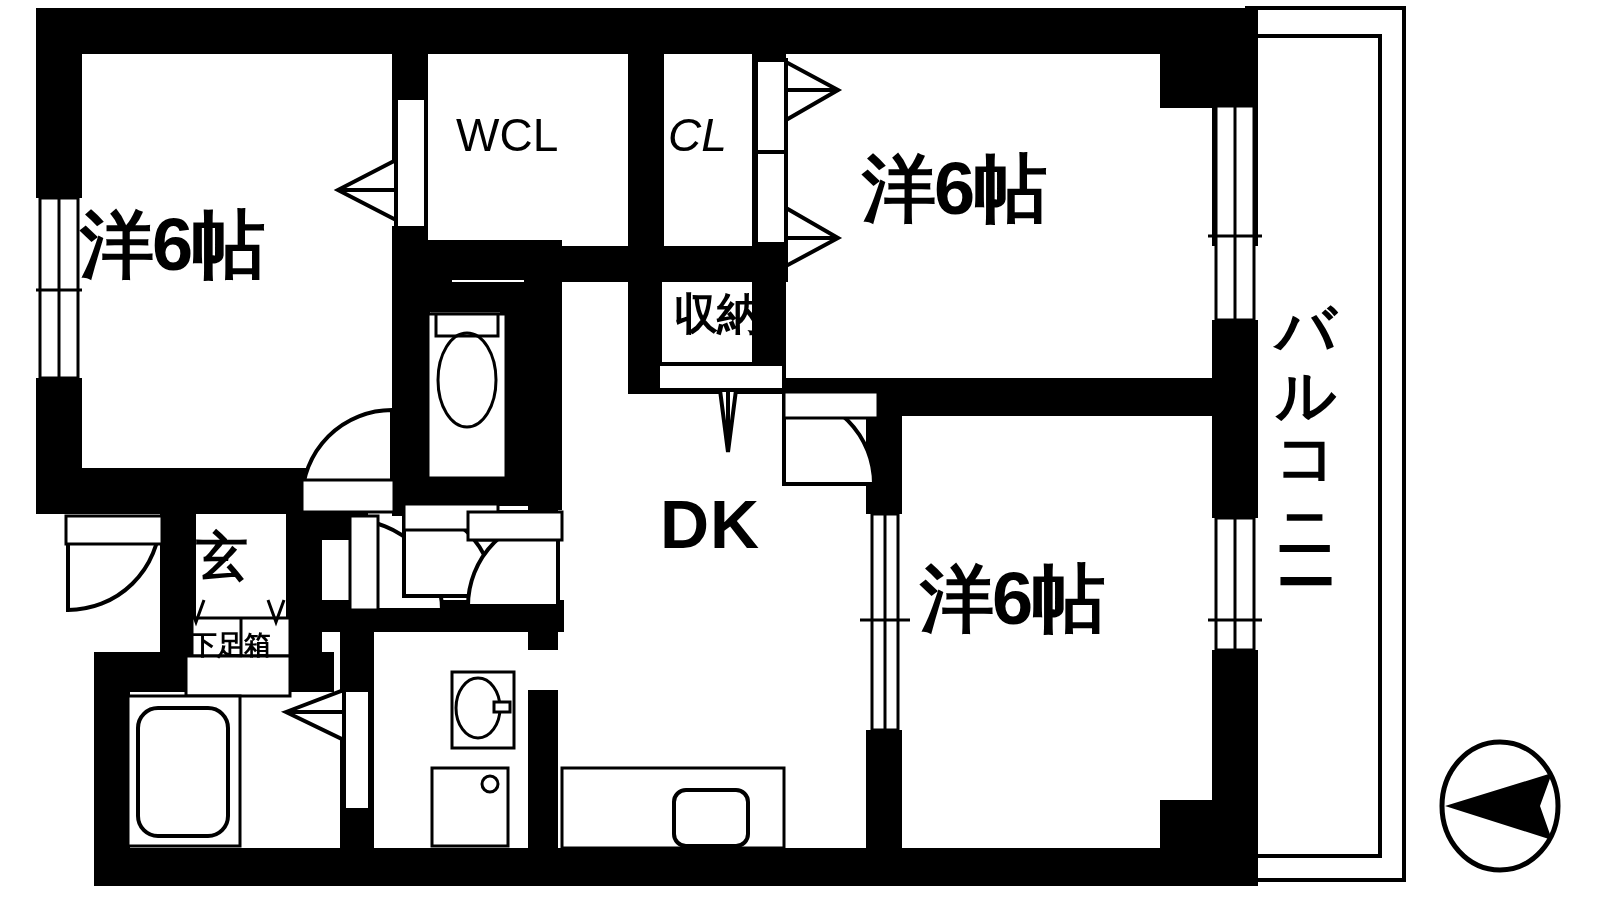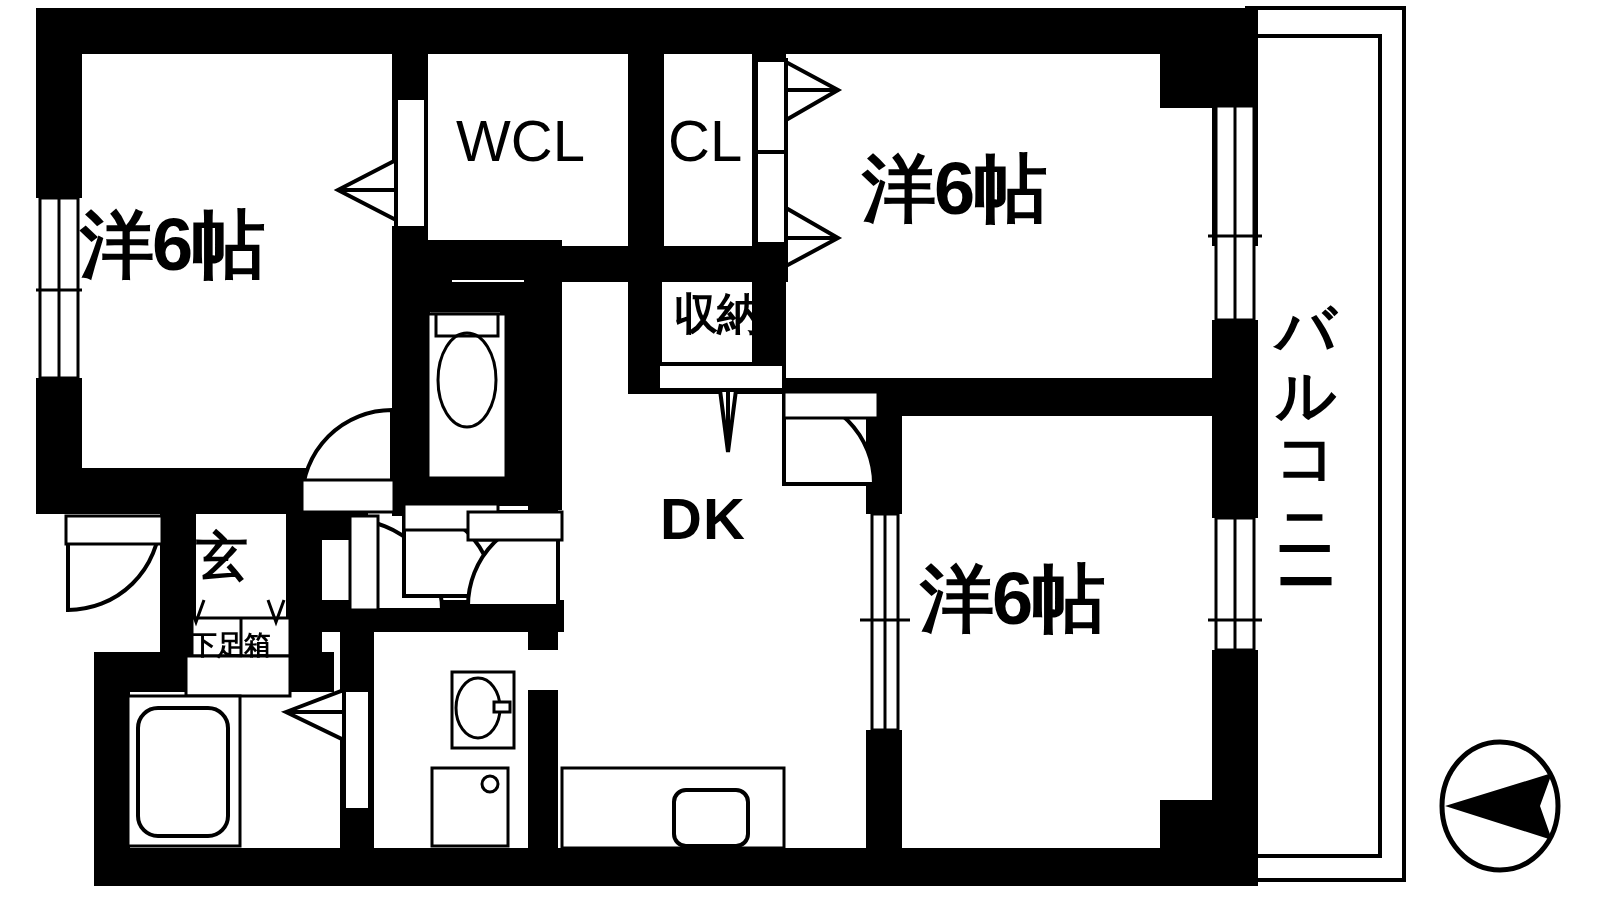--- a/index.html
+++ b/index.html
@@ -26,23 +26,23 @@
   .room-label {
     position: absolute;
     color: #000000;
     font-family: "Liberation Sans", sans-serif;
     font-weight: bold;
     white-space: pre;
     line-height: 1.0;
     user-select: none;
   }
   .lbl-big   { font-size: 74px; letter-spacing: -2px; }
-  .lbl-dk    { font-size: 58px; letter-spacing: 1px; }
+  .lbl-dk    { font-size: 68px; letter-spacing: 1px; }
   .lbl-dknum { font-size: 76px; letter-spacing: -1px; }
-  .lbl-cl    { font-size: 58px; font-weight: normal; letter-spacing: 0px; }
+  .lbl-cl    { font-size: 46px; font-weight: normal; letter-spacing: 0px; }
   .lbl-sto   { font-size: 44px; letter-spacing: -1px; padding-left: 12px; }
   .lbl-gen   { font-size: 52px; letter-spacing: 0px; }
   .lbl-shoe  { font-size: 27px; letter-spacing: 0px; }
   .lbl-balcony {
     font-size: 60px;
     writing-mode: vertical-rl;
     text-orientation: upright;
     letter-spacing: 4px;
   }
 </style>
@@ -263,21 +263,21 @@
 
   <div class="room-label lbl-big" style="left:862px; top:152px;">洋6帖</div>
 
   <div class="room-label lbl-big" style="left:920px; top:562px;">洋6帖</div>
 
   <div class="room-label lbl-dk" style="left:660px; top:490px;">DK</div>
 
 
   <div class="room-label lbl-cl" style="left:456px; top:112px;">WCL</div>
 
-  <div class="room-label lbl-cl" style="left:668px; top:112px;">CL</div>
+  <div class="room-label lbl-cl" style="left:668px; top:112px;font-style:italic;">CL</div>
 
   <div class="room-label lbl-sto" style="left:662px; top:292px;">収納</div>
 
   <div class="room-label lbl-gen" style="left:196px; top:530px;">玄</div>
 
   <div class="room-label lbl-shoe" style="left:190px; top:632px;text-align:right;">下足箱</div>
 
   <div class="room-label lbl-balcony" style="left:1276px; top:262px;">バルコニー</div>
 
 </div>

